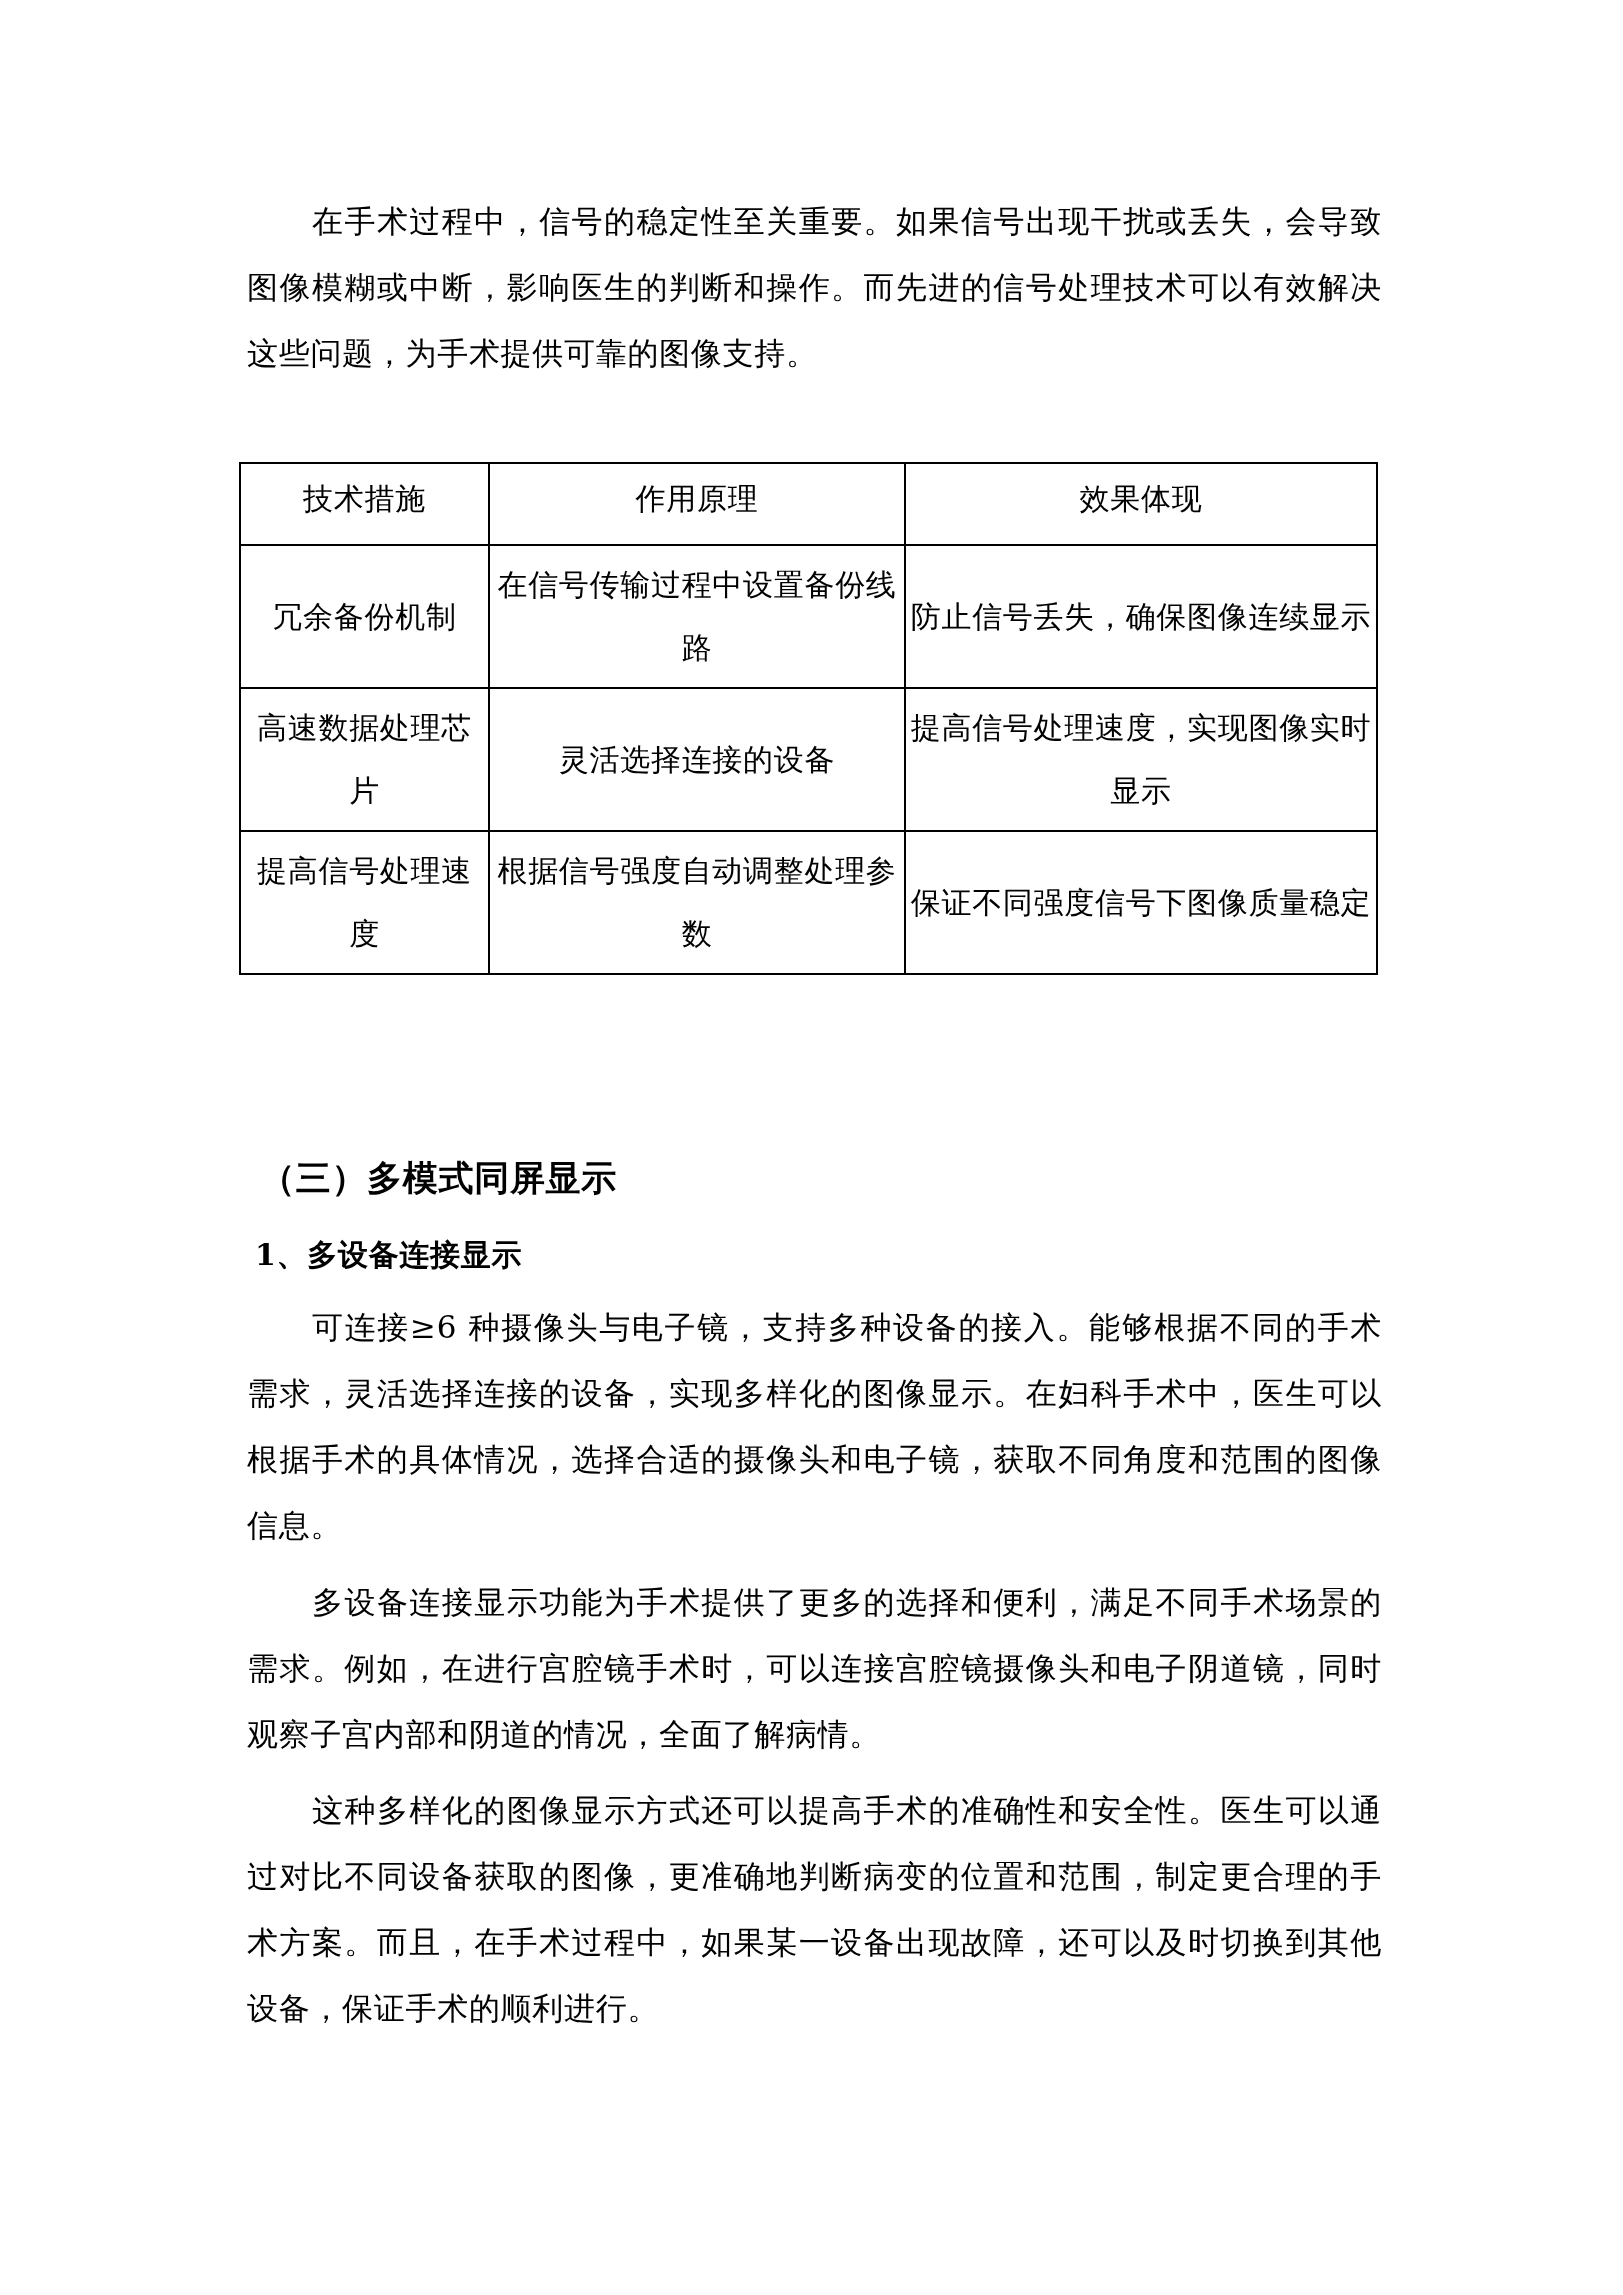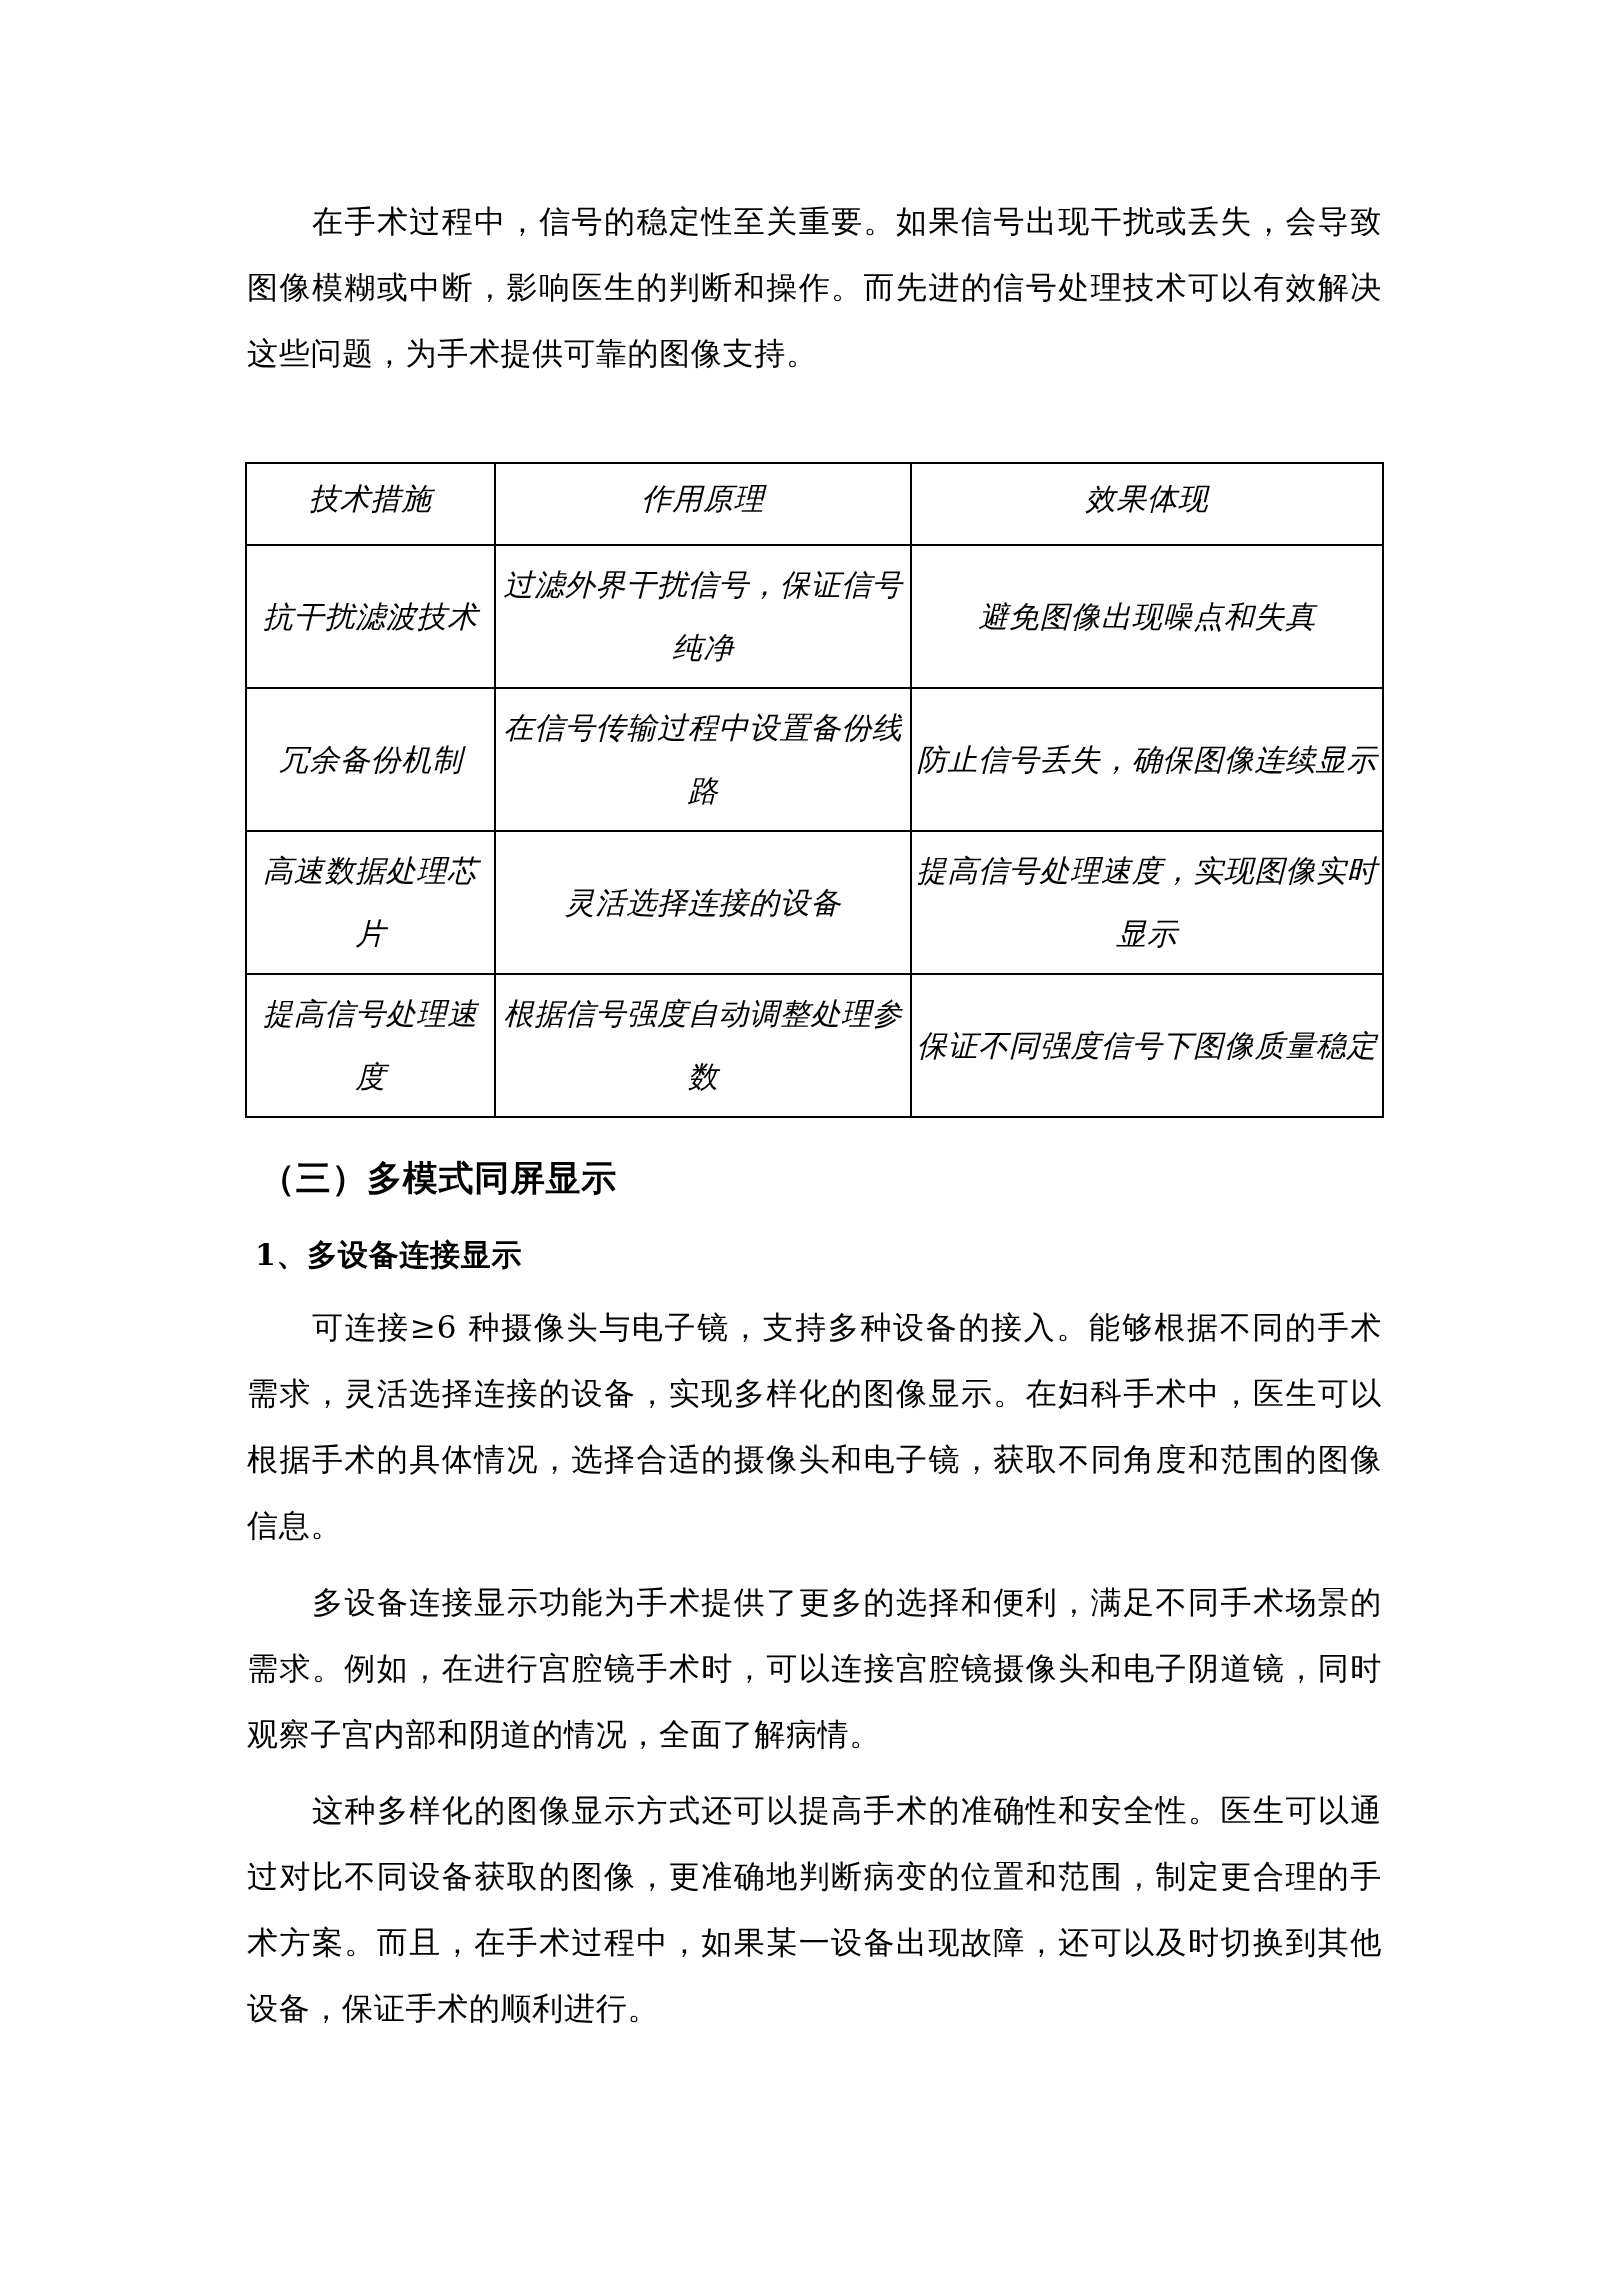--- a/index.html
+++ b/index.html
@@ -9,22 +9,22 @@
     color: #000000;
   }
   .page { position: absolute; left: 247px; top: 188px; width: 1135px; }
   .para {
     font-size: 31px; line-height: 66px; margin: 0;
     text-indent: 65px; text-align: justify; letter-spacing: 0.7px;
   }
   .para + .para { margin-top: 10.5px; }
   .lead { margin-top: 9.2px; }
   table.info {
-    position: absolute; left: 245px; top: 462px;
-    width: 1137px; border-collapse: collapse; table-layout: fixed; font-style: italic;
+    position: absolute; left: 239px; top: 462px;
+    width: 1137px; border-collapse: collapse; table-layout: fixed;
   }
   table.info td, table.info th {
     border: 2px solid #000;
     font-size: 30px; font-weight: normal; line-height: 63px;
     text-align: center; vertical-align: middle; padding: 0 2.6px;
     letter-spacing: 0.7px;
   }
   table.info tr.head td { height: 77px; vertical-align: top; padding-top: 2.6px; }
   table.info tr.body td { height: 141px; }
   .after { position: absolute; left: 247px; top: 1132px; width: 1135px; }
@@ -44,25 +44,20 @@
     <col style="width:416px">
     <col style="width:472px">
   </colgroup>
   <tbody>
       <tr class="head">
     <td>技术措施</td>
     <td>作用原理</td>
     <td>效果体现</td>
   </tr>
   <tr class="body">
-    <td>抗干扰滤波技术</td>
-    <td>过滤外界干扰信号，保证信号纯净</td>
-    <td>避免图像出现噪点和失真</td>
-  </tr>
-  <tr class="body">
     <td>冗余备份机制</td>
     <td>在信号传输过程中设置备份线路</td>
     <td>防止信号丢失，确保图像连续显示</td>
   </tr>
   <tr class="body">
     <td>高速数据处理芯片</td>
     <td>灵活选择连接的设备</td>
     <td>提高信号处理速度，实现图像实时显示</td>
   </tr>
   <tr class="body">

